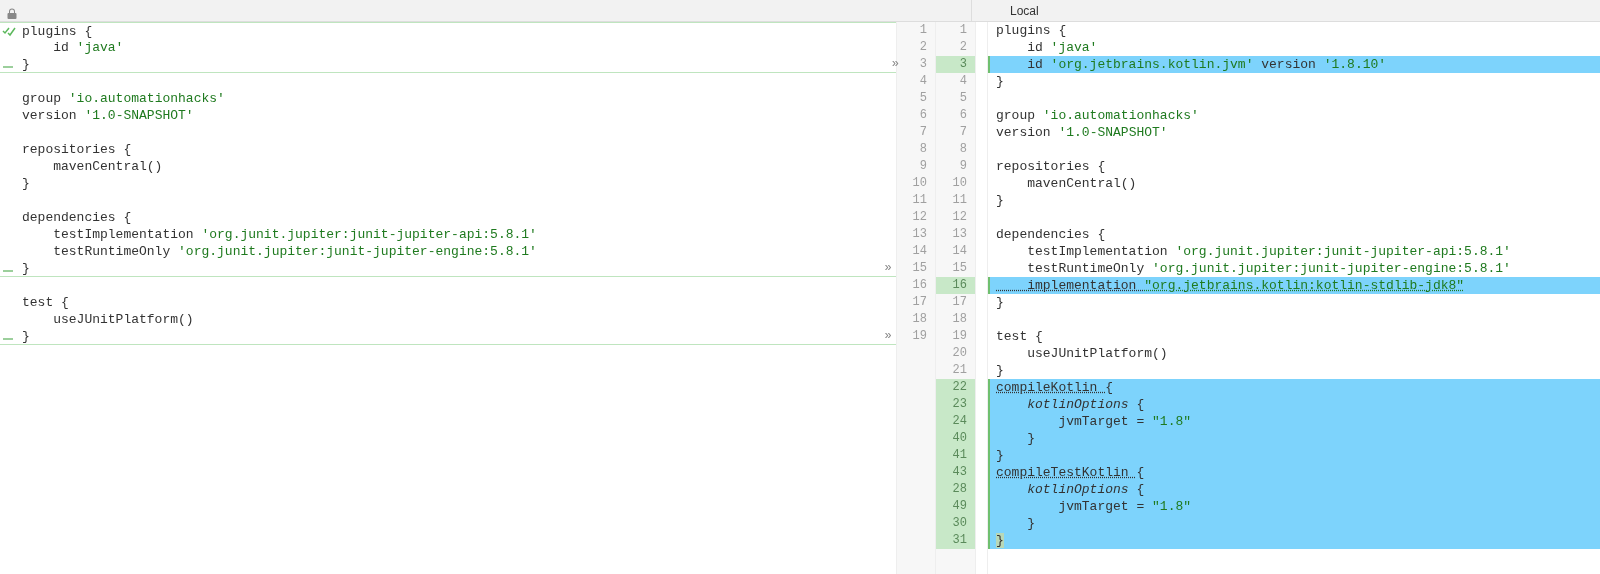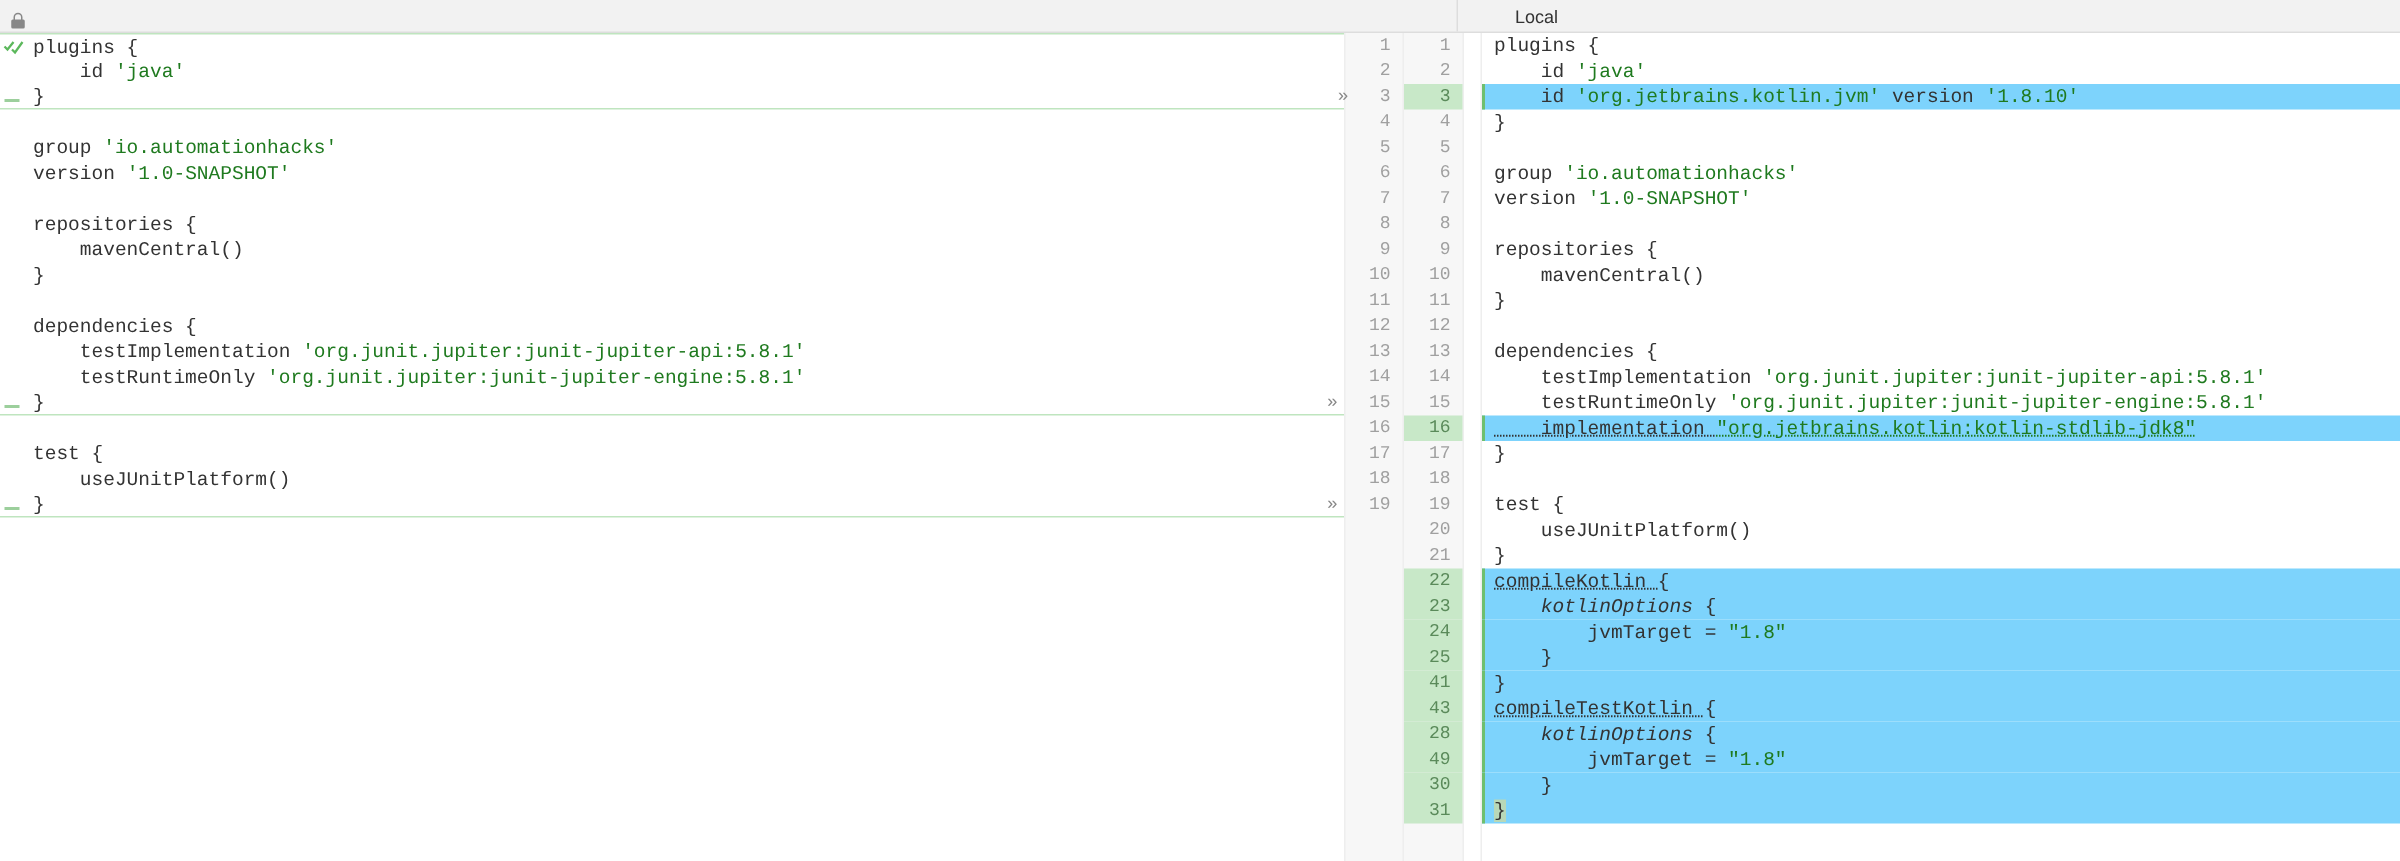--- a/index.html
+++ b/index.html
@@ -218,21 +218,21 @@
       <div class="gnum">15</div>
       <div class="gnum ins">16</div>
       <div class="gnum">17</div>
       <div class="gnum">18</div>
       <div class="gnum">19</div>
       <div class="gnum">20</div>
       <div class="gnum">21</div>
       <div class="gnum ins">22</div>
       <div class="gnum ins">23</div>
       <div class="gnum ins">24</div>
-      <div class="gnum ins">25</div>
+      <div class="gnum ins">40</div>
       <div class="gnum ins">41</div>
       <div class="gnum ins">43</div>
       <div class="gnum ins">28</div>
       <div class="gnum ins">49</div>
       <div class="gnum ins">30</div>
       <div class="gnum ins">31</div>
     </div>
   <div class="spacer-col"></div>
   <div class="right-pane" id="rightPane">
       <div class="line"><span class="n">plugins {</span></div>

